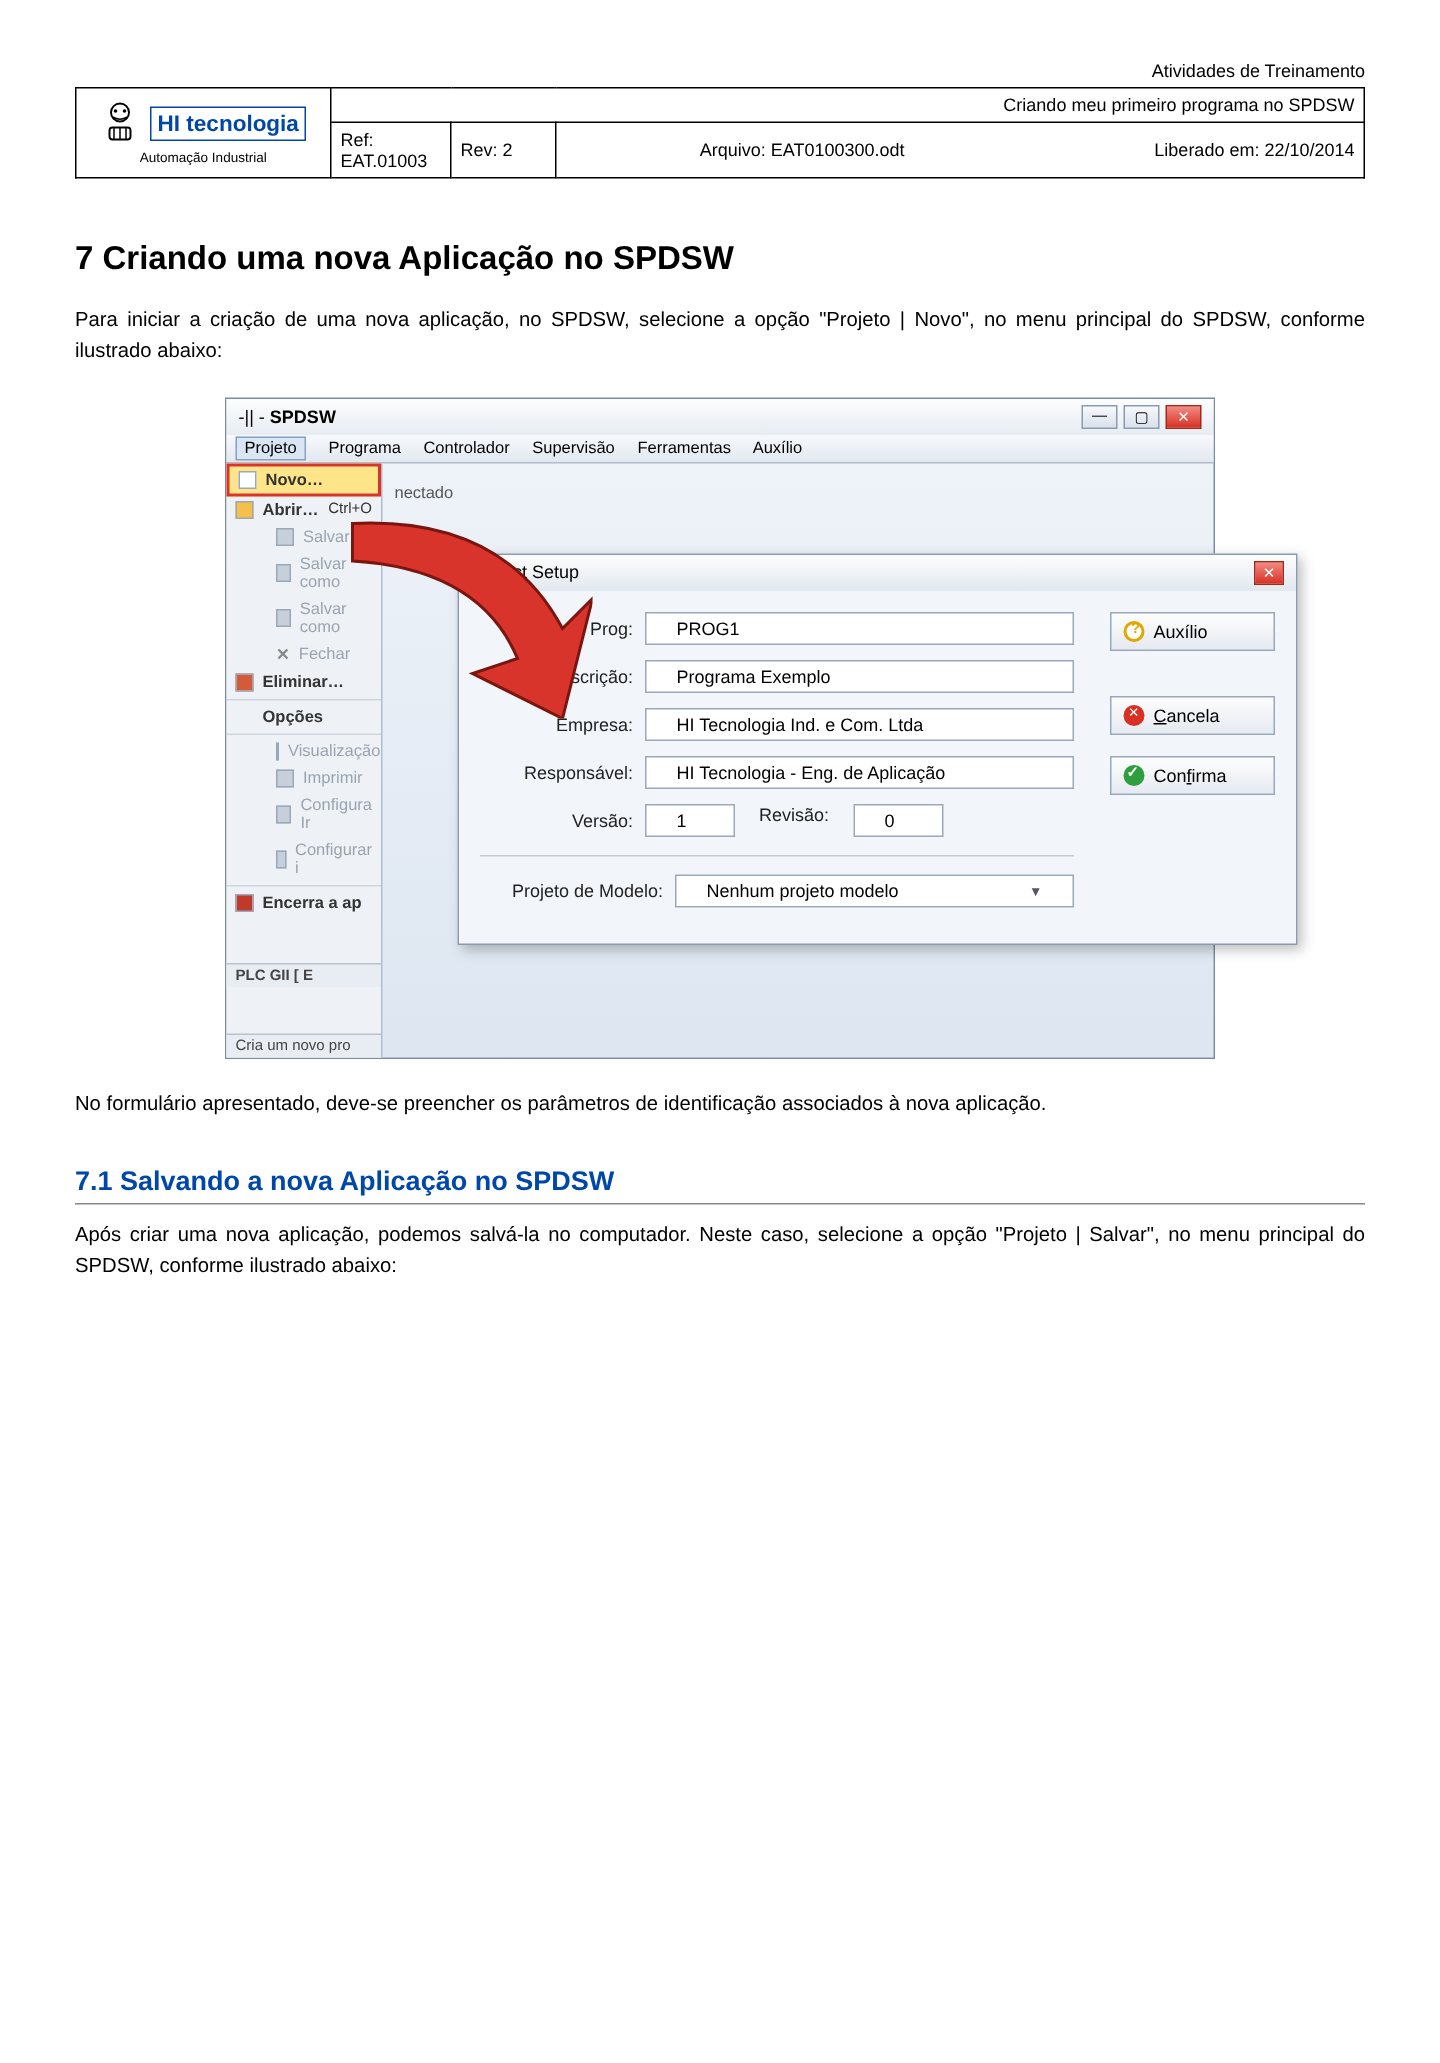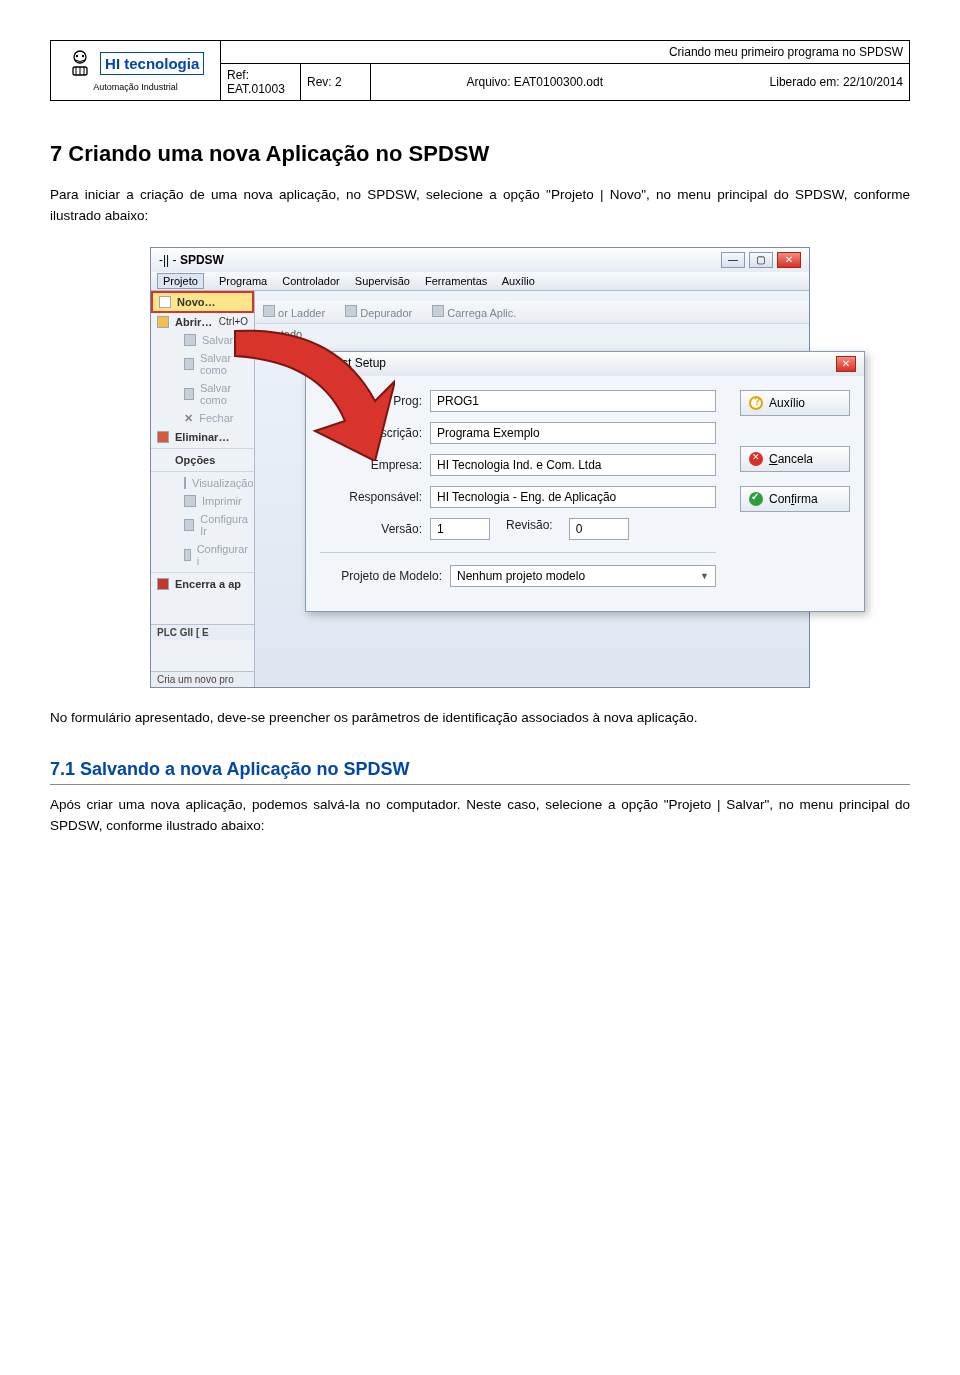--- a/index.html
+++ b/index.html
@@ -35,21 +35,21 @@
   .spdsw-right { flex: 1; position: relative; padding: 10px 0 0 0; }
   .toolbar { padding: 4px 8px; font-size: 11px; color: #7b8694; display: flex; gap: 20px; border-bottom: 1px solid #cfd7e2; background: linear-gradient(#f6f8fb,#e8ecf3); }
   .conn-label { padding: 4px 8px; font-size: 11px; color: #555; }
   .arrow { position: absolute; left: -30px; top: 30px; z-index: 5; }
   .dialog { position: absolute; left: 50px; top: 60px; width: 560px; background: #f2f5f9; border: 1px solid #8a9bb0; box-shadow: 3px 3px 8px rgba(0,0,0,0.25); }
   .dialog-title { background: linear-gradient(#fdfdfd,#e2e8f0); padding: 4px 8px; font-size: 12px; display: flex; }
   .dialog-title .dclose { margin-left: auto; width: 20px; height: 16px; background: linear-gradient(#f28b82,#d93025); color: #fff; font-size: 10px; display: inline-flex; align-items: center; justify-content: center; border: 1px solid #a52714; }
   .dialog-body { padding: 14px 14px; }
   .form-row { display: flex; align-items: center; margin-bottom: 10px; }
   .form-row label { width: 110px; font-size: 12px; text-align: right; padding-right: 8px; color: #222; }
-  .form-row input, .form-row .combo { flex: 1; padding: 3px 6px; font-size: 12px; border: 1px solid #9aa8b8; background: #fff; }
+  .form-row input, .form-row .combo { flex: 1; padding: 3px 20px; font-size: 12px; border: 1px solid #9aa8b8; background: #fff; }
   .btn-col { width: 110px; margin-left: 14px; }
   .dlg-btn { border: 1px solid #9aa8b8; background: linear-gradient(#fdfdfd,#e5eaf1); padding: 5px 8px; font-size: 12px; display: flex; align-items: center; gap: 6px; margin-bottom: 14px; width: 100%; }
   .dlg-btn .i { width: 14px; height: 14px; display: inline-block; }
   .i-help { border-radius: 50%; border: 2px solid #e0a800; background: #fff; position: relative; }
   .i-help::after { content: "?"; color: #e0a800; font-size: 10px; position: absolute; top: -2px; left: 3px; font-weight: bold; }
   .i-cancel { border-radius: 50%; background: #d93025; position: relative; }
   .i-cancel::after { content: "✕"; color: #fff; font-size: 9px; position: absolute; top: 0; left: 3px; }
   .i-ok { border-radius: 50%; background: #2e9e3f; position: relative; }
   .i-ok::after { content: "✓"; color: #fff; font-size: 10px; position: absolute; top: -1px; left: 2px; font-weight: bold; }
   .two-fields { display: flex; gap: 10px; flex: 1; }
@@ -57,20 +57,21 @@
   .combo { display: flex; justify-content: space-between; align-items: center; }
   .combo .caret { font-size: 9px; color: #556; }
   .sep-line { border-top: 1px solid #c4ccd7; margin: 12px 0; }
   .footer { position: absolute; bottom: 30px; left: 50px; right: 50px; display: flex; justify-content: space-between; font-size: 11px; color: #333; }
   .mini-icon { width: 12px; height: 12px; display: inline-block; background: #c6cfda; border: 1px solid #9aa8b8; }
 </style>
 </head>
 <body>
 <div class="page">
 
+<div class="header-row">Atividades de Treinamento</div>
 <table class="header-table">
   <tbody>
         <tr>
     <td class="logo-cell" rowspan="2">
       <span class="logo-icon">
         <svg width="26" height="30" viewBox="0 0 26 30">
                 <circle cx="13" cy="8" r="6" fill="none" stroke="#000" stroke-width="1.3"></circle>
                 <circle cx="10" cy="7" r="1.2" fill="#000"></circle>
                 <circle cx="16" cy="7" r="1.2" fill="#000"></circle>
                 <path d="M8 11 Q13 14 18 11" fill="none" stroke="#000" stroke-width="1"></path>
@@ -174,25 +175,20 @@
             </div>
         <div class="file-menu-sep"></div>
         <div class="file-menu-item">
               <span class="mini-icon" style="background:#c0392b"></span>
               <span style="font-weight:bold">Encerra a ap</span>
             </div>
         <div class="status-line" style="font-weight:bold">PLC GII [ E</div>
         <div class="status-line">Cria um novo pro</div>
       </div>
       <div class="spdsw-right">
-        <div class="toolbar">
-          <span><span class="mini-icon"></span> <span>or Ladder</span></span>
-          <span><span class="mini-icon"></span> <span>Depurador</span></span>
-          <span><span class="mini-icon"></span> <span>Carrega Aplic.</span></span>
-        </div>
         <div class="conn-label">nectado</div>
         <div class="arrow">
           <svg width="170" height="140" viewBox="0 0 170 140">
             <path d="M10 10 Q110 5 150 80 L170 60 L150 140 L90 110 L120 100 Q95 40 10 35 Z" fill="#d9342b" stroke="#7a1610" stroke-width="2"></path>
           </svg>
         </div>
         <div class="dialog">
           <div class="dialog-title">
             <span>Project Setup</span>
             <span class="dclose">✕</span>

